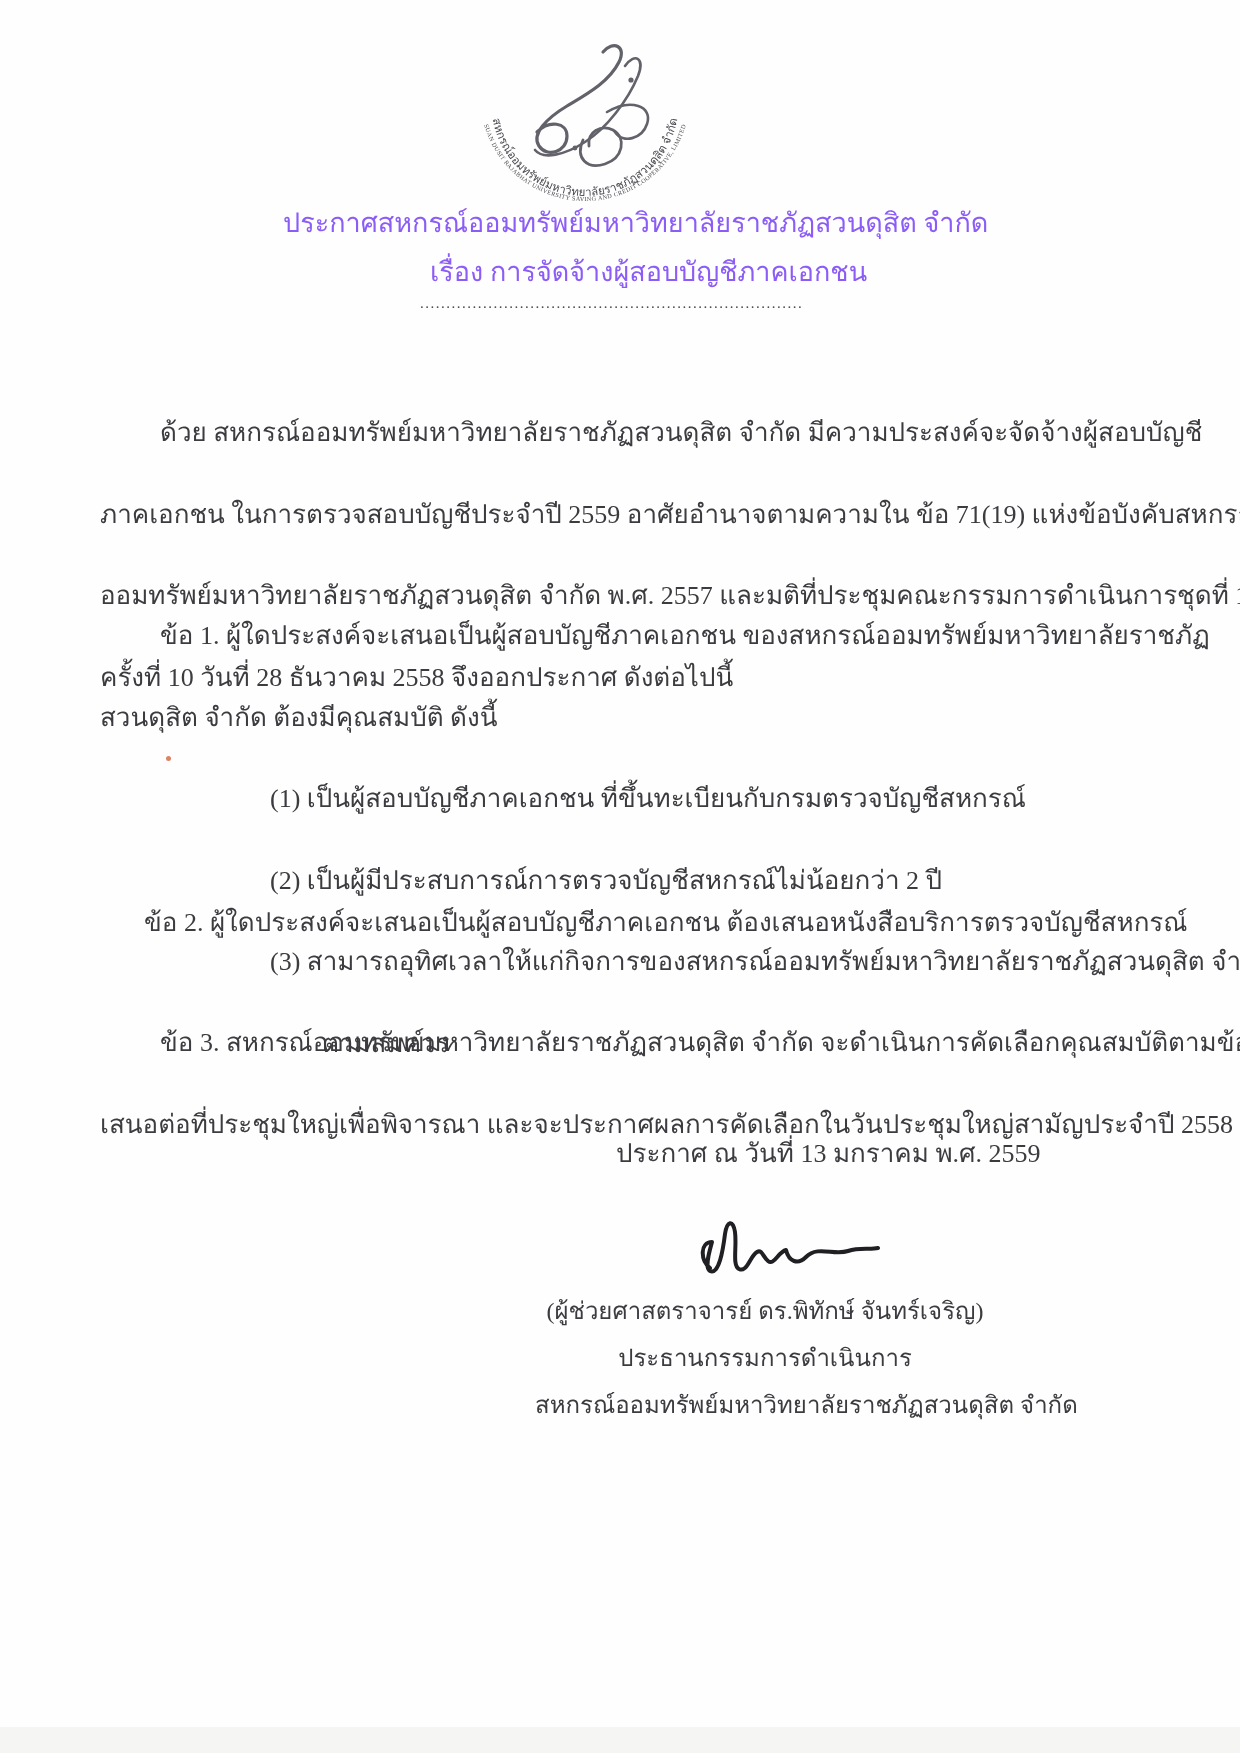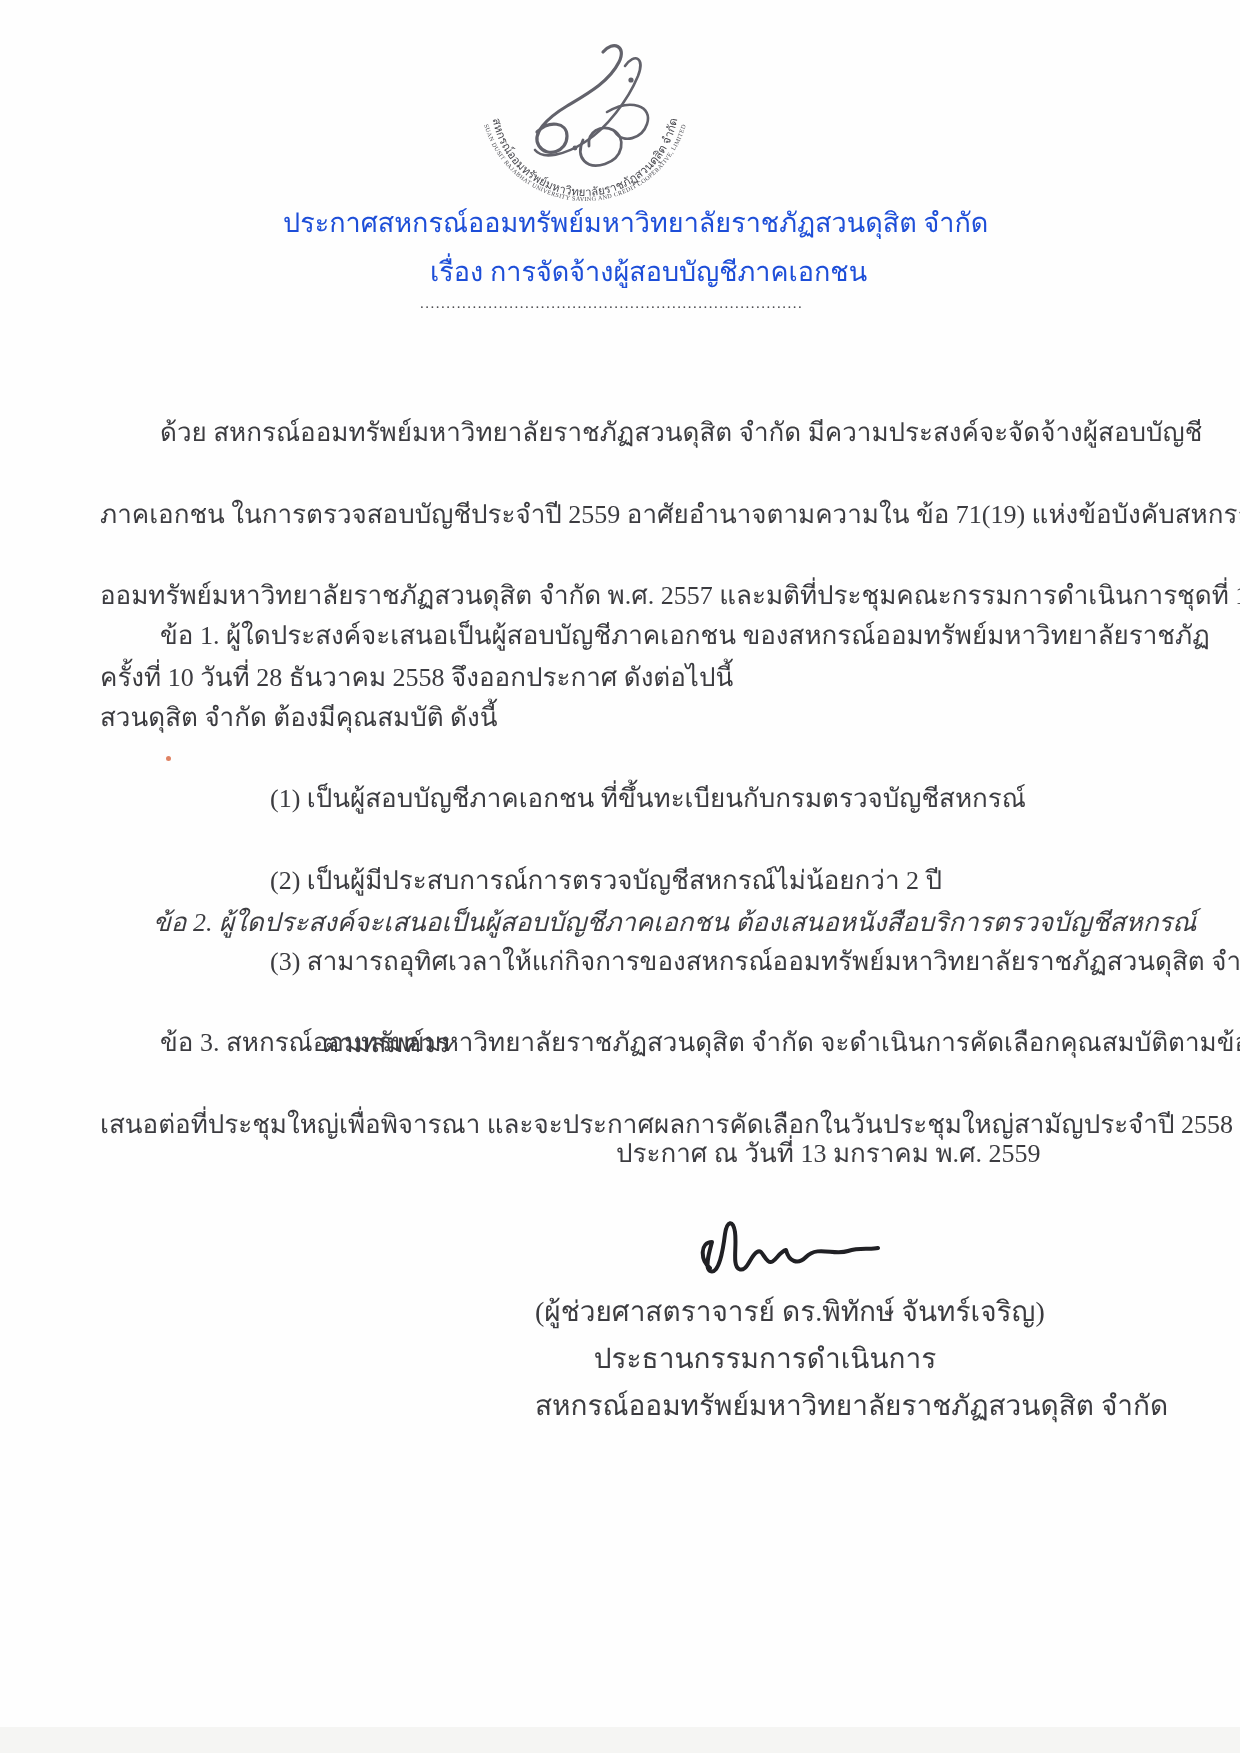--- a/index.html
+++ b/index.html
@@ -7,29 +7,29 @@
     position:relative;
     width:1240px;height:1753px;
     margin:0 auto;
     background:#fefefe;
     font-family:"Liberation Serif","DejaVu Serif",serif;
     color:#3c3c40;
     overflow:hidden;
   }
   .abs{position:absolute;}
   .t{font-size:26px;line-height:41.5px;white-space:nowrap;}
-  .title{font-size:27px;line-height:40px;white-space:nowrap;color:#1d4ed8;}
+  .title{font-size:27px;line-height:40px;white-space:nowrap;color:#8b5cf6;}
   .dots{font-size:15px;letter-spacing:1.5px;color:#4a4a4e;white-space:nowrap;}
   .para{width:1060px;}
   .para .line{height:41.5px;overflow:visible;margin-top:40px;}
   .indent1{padding-left:60px;}
   .item-indent{padding-left:170px;}
   .item-cont{padding-left:222px;}
   .center-block{text-align:center;}
-  .footer-line{font-size:28px;line-height:47px;white-space:nowrap;}
+  .footer-line{font-size:24px;line-height:47px;white-space:nowrap;}
   .red-dot{
     width:5px;height:5px;border-radius:50%;
     background:#d4582f;opacity:.75;
   }
   .bottom-strip{
     left:0;top:1727px;width:1240px;height:26px;
     background:#f5f5f3;
   }
   svg text{font-family:"Liberation Serif","DejaVu Serif",serif;fill:#4a4a50;}
 </style>
@@ -74,21 +74,21 @@
     <div class="t line indent1">ข้อ 1.  ผู้ใดประสงค์จะเสนอเป็นผู้สอบบัญชีภาคเอกชน ของสหกรณ์ออมทรัพย์มหาวิทยาลัยราชภัฏ</div>
     <div class="t line">สวนดุสิต จำกัด ต้องมีคุณสมบัติ ดังนี้</div>
     <div class="t line item-indent">(1)  เป็นผู้สอบบัญชีภาคเอกชน ที่ขึ้นทะเบียนกับกรมตรวจบัญชีสหกรณ์</div>
     <div class="t line item-indent">(2)  เป็นผู้มีประสบการณ์การตรวจบัญชีสหกรณ์ไม่น้อยกว่า 2 ปี</div>
     <div class="t line item-indent">(3)  สามารถอุทิศเวลาให้แก่กิจการของสหกรณ์ออมทรัพย์มหาวิทยาลัยราชภัฏสวนดุสิต จำกัด</div>
     <div class="t line item-cont">ตามสมควร</div>
   </div>
 
   <div class="abs red-dot" style="left:166px;top:756px;"></div>
 
-  <div class="abs para" style="left:93px;top:862px;font-style:italic;">
+  <div class="abs para" style="left:84px;top:862px;">
     <div class="t line indent1">ข้อ 2.  ผู้ใดประสงค์จะเสนอเป็นผู้สอบบัญชีภาคเอกชน ต้องเสนอหนังสือบริการตรวจบัญชีสหกรณ์</div>
   </div>
 
   <div class="abs para" style="left:100px;top:982px;">
     <div class="t line indent1">ข้อ 3. สหกรณ์ออมทรัพย์มหาวิทยาลัยราชภัฏสวนดุสิต จำกัด จะดำเนินการคัดเลือกคุณสมบัติตามข้อ 1</div>
     <div class="t line">เสนอต่อที่ประชุมใหญ่เพื่อพิจารณา และจะประกาศผลการคัดเลือกในวันประชุมใหญ่สามัญประจำปี  2558</div>
   </div>
 
   <div class="abs t" style="left:600px;top:1133px;margin-left:16px;">ประกาศ ณ วันที่ 13 มกราคม  พ.ศ.   2559</div>
 

